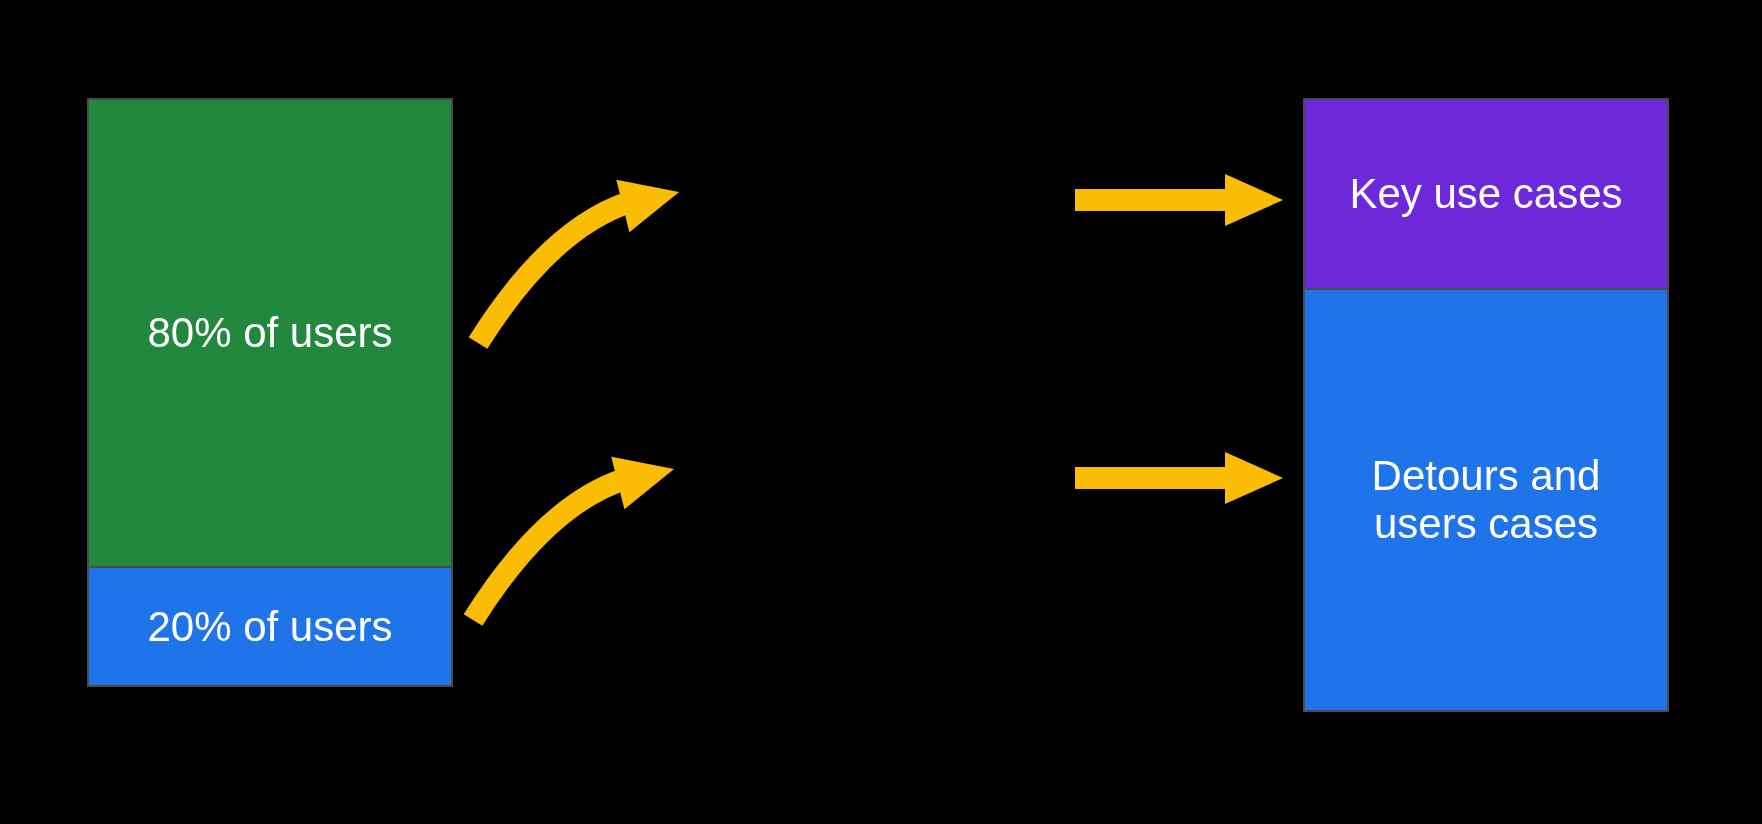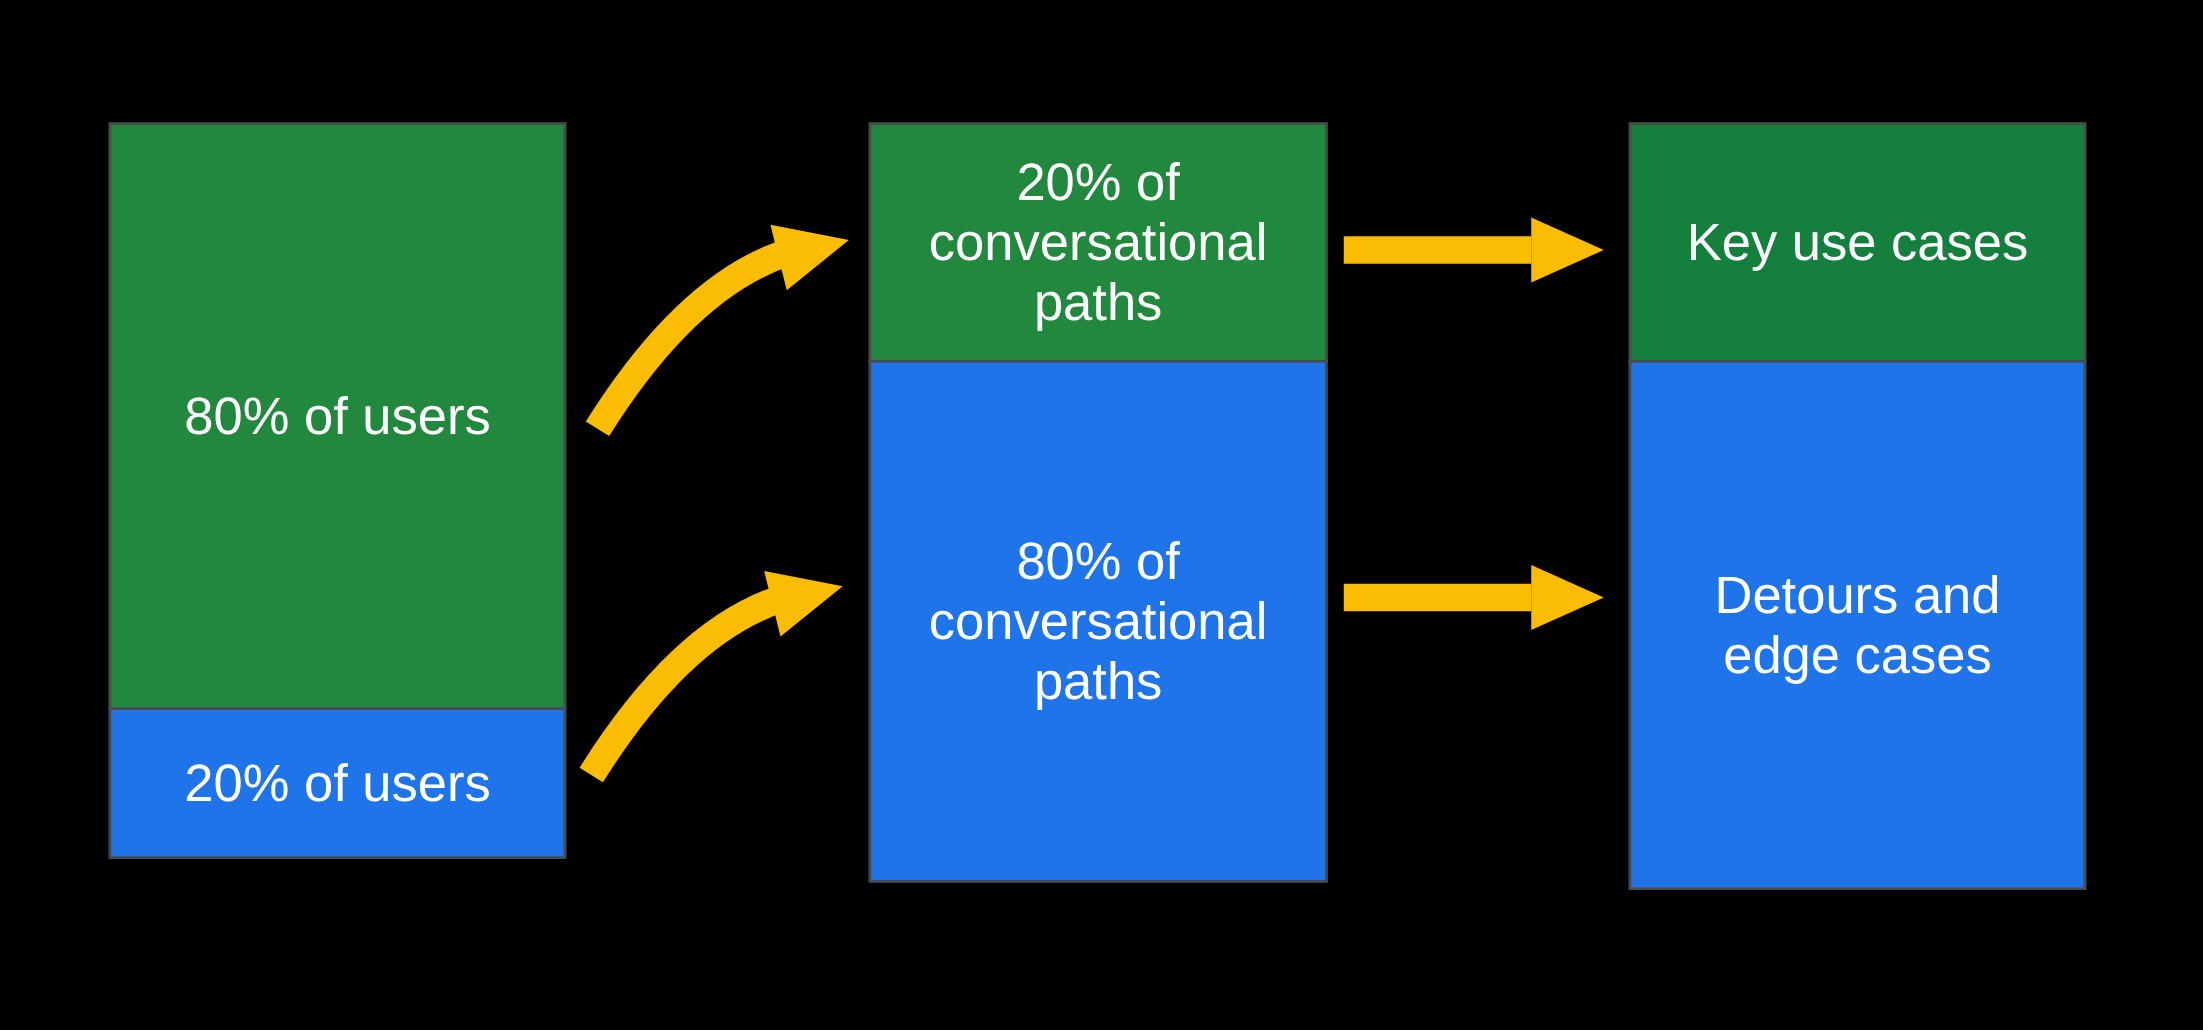--- a/index.html
+++ b/index.html
@@ -59,35 +59,27 @@
 
   <div class="bar bar-users">
     <div class="seg seg-users-80" style="background-color: rgb(33, 136, 61);">
       <div class="seg-label">80% of users</div>
     </div>
     <div class="seg seg-users-20" style="background-color: rgb(30, 116, 232);">
       <div class="seg-label">20% of users</div>
     </div>
   </div>
 
-  <div class="bar bar-paths">
-    <div class="seg seg-paths-20 pad-narrow" style="background-color: rgb(33, 136, 61);">
-      <div class="seg-label">20% of conversational paths</div>
-    </div>
-    <div class="seg seg-paths-80 pad-narrow" style="background-color: rgb(30, 116, 232);">
-      <div class="seg-label">80% of conversational paths</div>
-    </div>
-  </div>
 
   <div class="bar bar-cases">
-    <div class="seg seg-cases-key" style="background-color: #15803d;">
+    <div class="seg seg-cases-key" style="background-color: #6d28d9;">
       <div class="seg-label">Key use cases</div>
     </div>
     <div class="seg seg-cases-detours pad-wide" style="background-color: rgb(30, 116, 232);">
-      <div class="seg-label">Detours and edge cases</div>
+      <div class="seg-label">Detours and users cases</div>
     </div>
   </div>
 
   <svg class="arrows-layer" width="1762" height="824" viewBox="0 0 1762 824" aria-hidden="true">
 
     <g>
       <path d="M 478 343 Q 550 228 630 202" fill="none" stroke-width="22" stroke-linecap="butt" stroke="#FBBC04"></path>
       <polygon points="622,172 680,199 622,226" transform="rotate(-14 651 199)" fill="#FBBC04"></polygon>
     </g>
 

